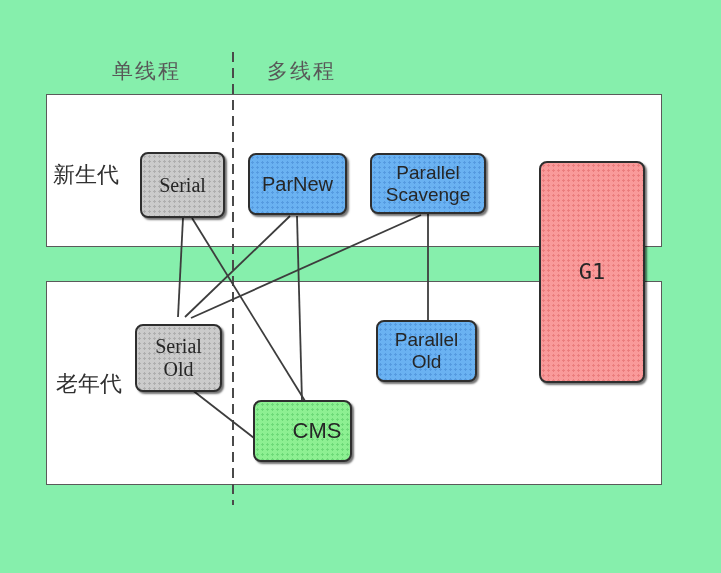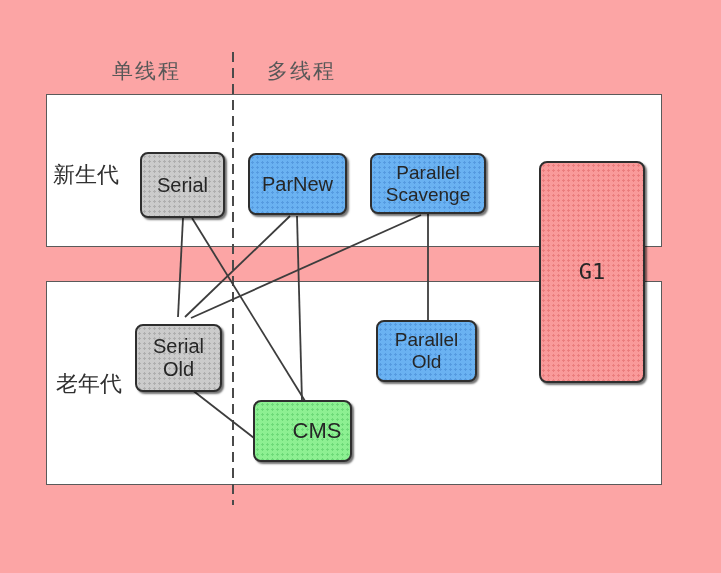--- a/index.html
+++ b/index.html
@@ -1,17 +1,17 @@
 <!DOCTYPE html>
 <html><head>
 <meta charset="utf-8">
 <style>
   html,body{margin:0;padding:0;background:#000;}
   body{font-family:"Liberation Sans","DejaVu Sans",sans-serif;}
-  .stage{position:relative;width:721px;height:573px;background:#fca5a5;overflow:hidden;}
+  .stage{position:relative;width:721px;height:573px;background:#86efac;overflow:hidden;}
 
   
   .panel{position:absolute;left:46px;width:616px;background:#ffffff;border:1px solid #5a5a5a;box-sizing:border-box;z-index:1;}
   .panel.young{top:94px;height:153px;}
   .panel.old{top:281px;height:204px;}
 
   
   .lane-label{position:absolute;top:57px;height:28px;font-size:21px;letter-spacing:2px;color:#585858;z-index:6;white-space:nowrap;}
   .lane-label.single{left:112px;}
   .lane-label.multi{left:267px;}
@@ -25,21 +25,21 @@
   svg.overlay{position:absolute;left:0;top:0;z-index:5;pointer-events:none;}
   .edge{stroke:#3d3d3d;stroke-width:1.8;}
   .divider{stroke:#4a4a4a;stroke-width:2;stroke-dasharray:10 6;}
 
   
   .box{position:absolute;box-sizing:border-box;border:2px solid #2e2e2e;border-radius:8px;
        display:flex;align-items:center;justify-content:center;text-align:center;
        color:#262626;z-index:10;line-height:1.15;
        box-shadow:2px 2px 2px rgba(0,0,0,0.55);
        background-size:5px 5px;}
-  .box.gray {background-image:radial-gradient(circle, rgba(0,0,0,0.14) 1px, transparent 1.1px);}
+  .box.gray {background-image:radial-gradient(circle, rgba(0,0,0,0.14) 1px, transparent 1.1px);font-family:Liberation Serif, serif;}
   .box.blue {background-image:radial-gradient(circle, rgba(10,70,160,0.22) 1px, transparent 1.1px);}
   .box.green{background-image:radial-gradient(circle, rgba(0,140,30,0.22) 1px, transparent 1.1px);}
   .box.pink {background-image:radial-gradient(circle, rgba(190,40,40,0.25) 1px, transparent 1.1px);}
 
   .box.serial            {left:140px;top:152px;width:85px; height:66px; font-size:20px;}
   .box.parnew            {left:248px;top:153px;width:99px; height:62px; font-size:20px;}
   .box.parallel-scavenge {left:370px;top:153px;width:116px;height:61px; font-size:19px;padding:8px 8px;}
   .box.serial-old        {left:135px;top:324px;width:87px; height:68px; font-size:20px;padding:4px 10px;}
   .box.parallel-old      {left:376px;top:320px;width:101px;height:62px; font-size:19px;padding:0 14px;}
   .box.cms               {left:253px;top:400px;width:99px; height:62px; font-size:22px;padding-left:29px;}

